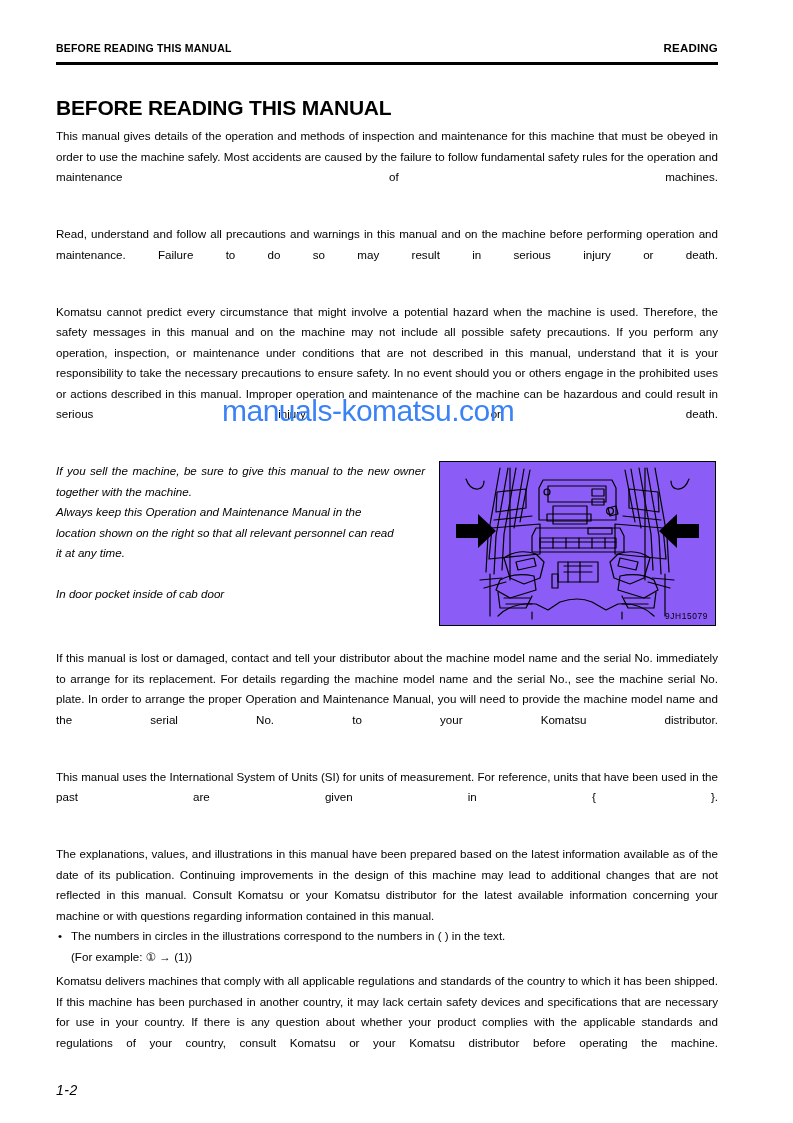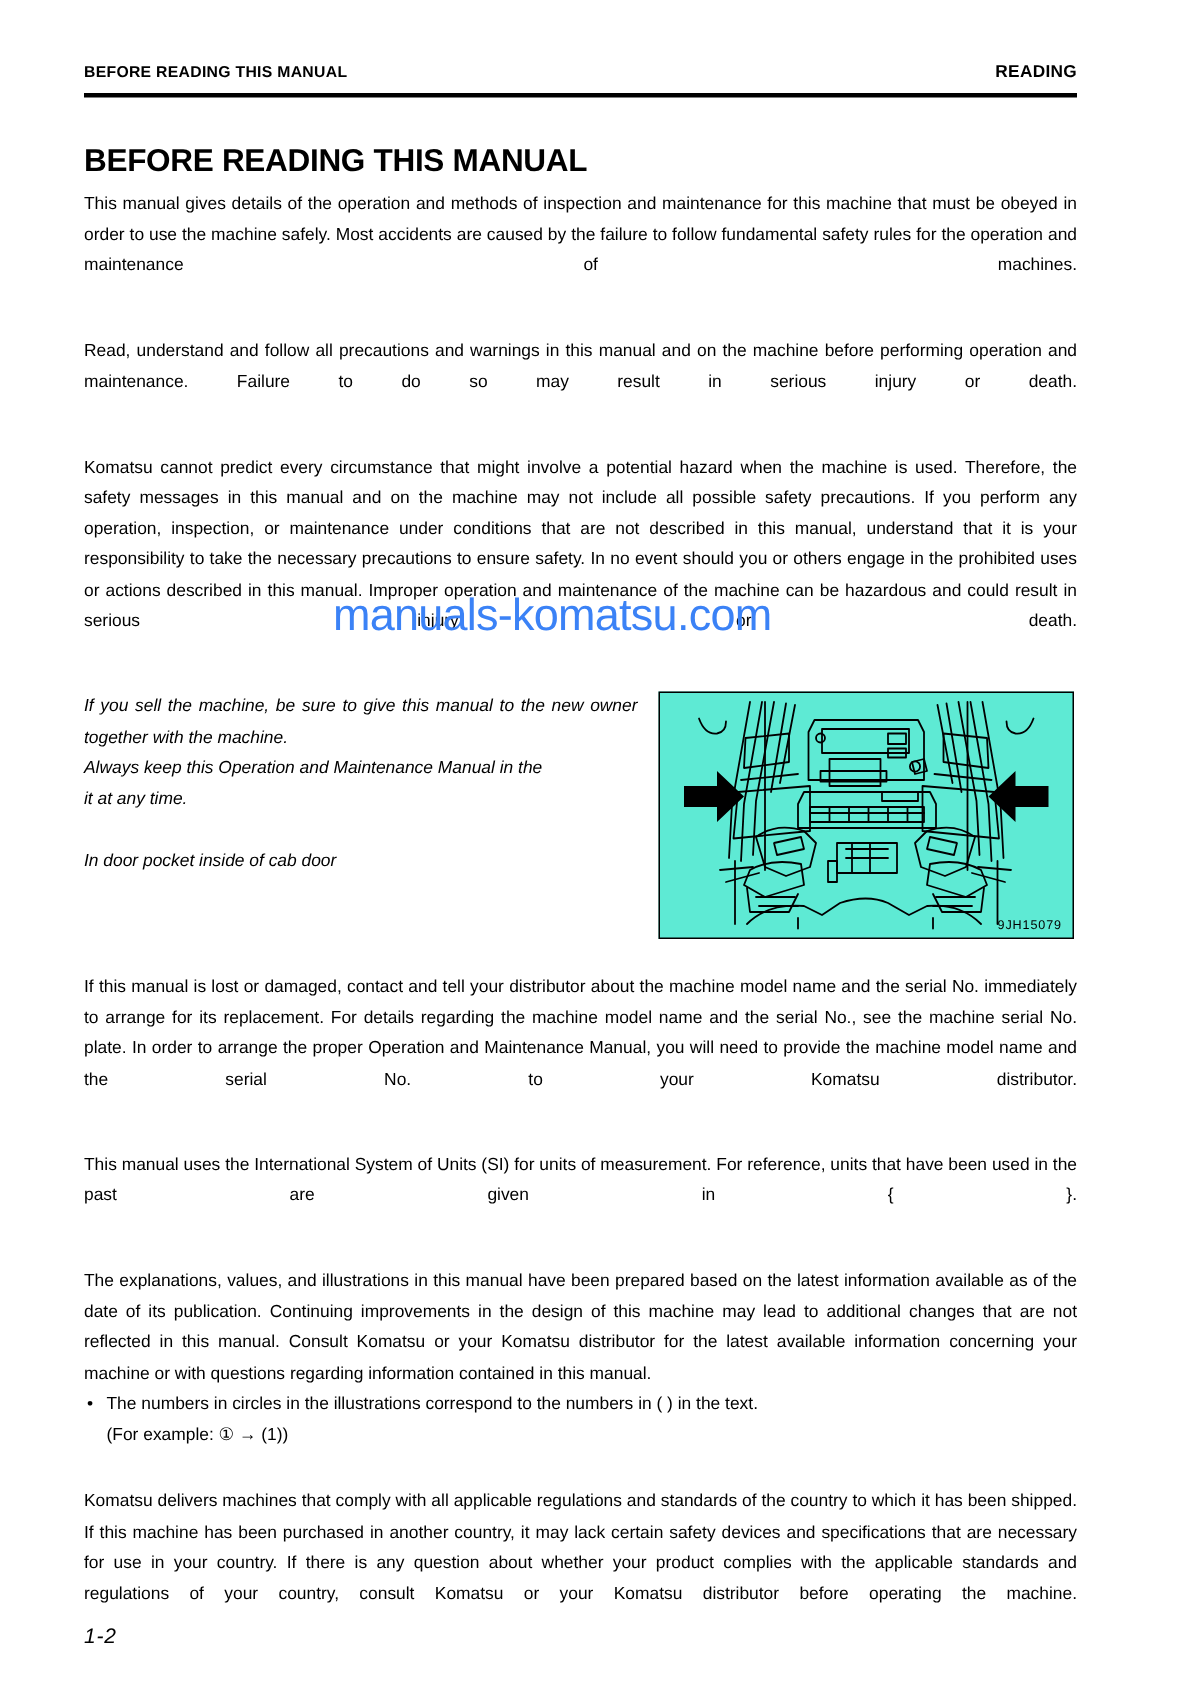--- a/index.html
+++ b/index.html
@@ -98,21 +98,21 @@
   .figure-float {
     float: right;
     width: 279px;
     margin: 0 0 6px 14px;
   }
   .fig-box {
     border: 1.6px solid #000000;
     width: 275px;
     height: 163px;
     position: relative;
-    background: #5eead4;
+    background: #8b5cf6;
     overflow: hidden;
   }
   .fig-code {
     position: absolute;
     right: 7px;
     bottom: 4px;
     font-size: 8.4px;
     letter-spacing: 0.6px;
     font-family: "Liberation Sans", sans-serif;
   }
@@ -277,41 +277,42 @@
               <path d="M259 62 L237 62 L237 52 L219 69 L237 86 L237 76 L259 76 Z"></path>
             </g>
           </svg>
           <div class="fig-code">9JH15079</div>
         </div>
       </div>
 
       <div class="wrap-text">
         <span class="ln">If you sell the machine, be sure to give this manual to the new owner together with the machine.</span>
         <span class="ln">Always  keep  this  Operation  and  Maintenance  Manual  in  the</span>
+        <span class="ln">location shown on the right so that all relevant personnel can read</span>
         <span class="ln">it at any time.</span>
         <span class="ln spacer-line"></span>
         <span class="ln">In door pocket inside of cab door</span>
       </div>
 
       <div style="clear:both"></div>
     </div>
 
     <p class="para">If this manual is lost or damaged, contact and tell your distributor about the machine model name and the serial No. immediately to arrange for its replacement. For details regarding the machine model name and the serial No., see the machine serial No. plate. In order to arrange the proper Operation and Maintenance Manual, you will need to provide the machine model name and the serial No. to your Komatsu distributor.</p>
 
     <p class="para">This manual uses the International System of Units (SI) for units of measurement. For reference, units that have been used in the past are given in { }.</p>
 
     <p class="para nostretch" style="margin-bottom:0">The explanations, values, and illustrations in this manual have been prepared based on the latest information available as of the date of its publication. Continuing improvements in the design of this machine may lead to additional changes that are not reflected in this manual. Consult Komatsu or your Komatsu distributor for the latest available information concerning your machine or with questions regarding information contained in this manual.</p>
 
     <ul class="bullets">
       <li>
         <span class="dot">•</span>
         <span>The numbers in circles in the illustrations correspond to the numbers in ( ) in the text.</span>
       </li>
     </ul>
-    <div class="sub-example" style="margin-top:-16px; margin-bottom:24px;">(For example: ① → (1))</div>
+    <div class="sub-example" style="margin-top:-16px; margin-bottom:4px;">(For example: ① → (1))</div>
 
     <p class="para">Komatsu delivers machines that comply with all applicable regulations and standards of the country to which it has been shipped. If this machine has been purchased in another country, it may lack certain safety devices and specifications that are necessary for use in your country. If there is any question about whether your product complies with the applicable standards and regulations of your country, consult Komatsu or your Komatsu distributor before operating the machine.</p>
 
   </div>
 
   <div class="watermark">manuals-komatsu.com</div>
 
   <div class="page-footer">1-2</div>
 
 </div>

